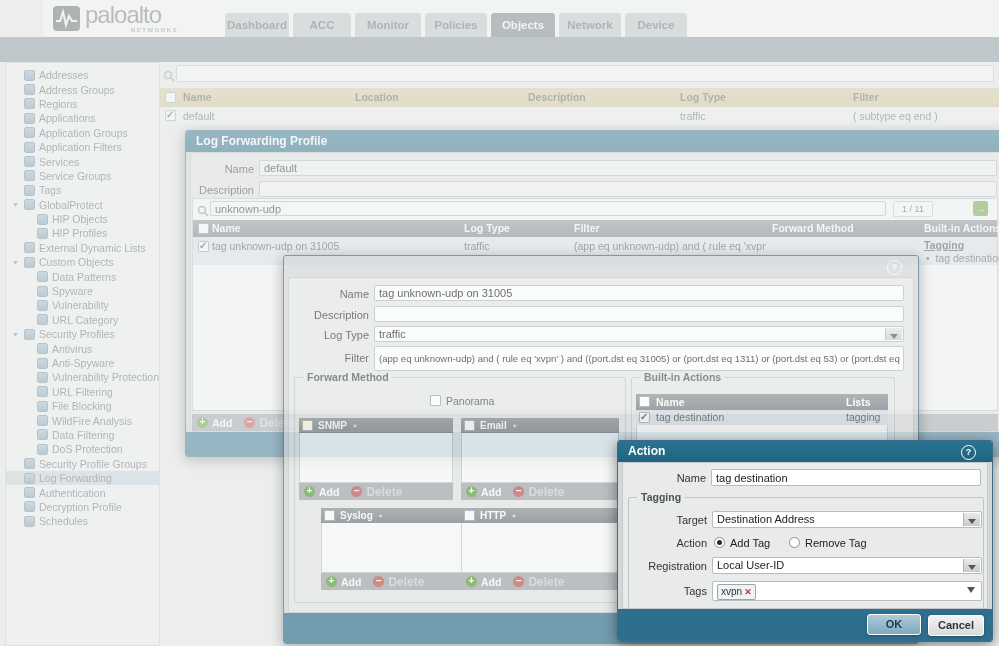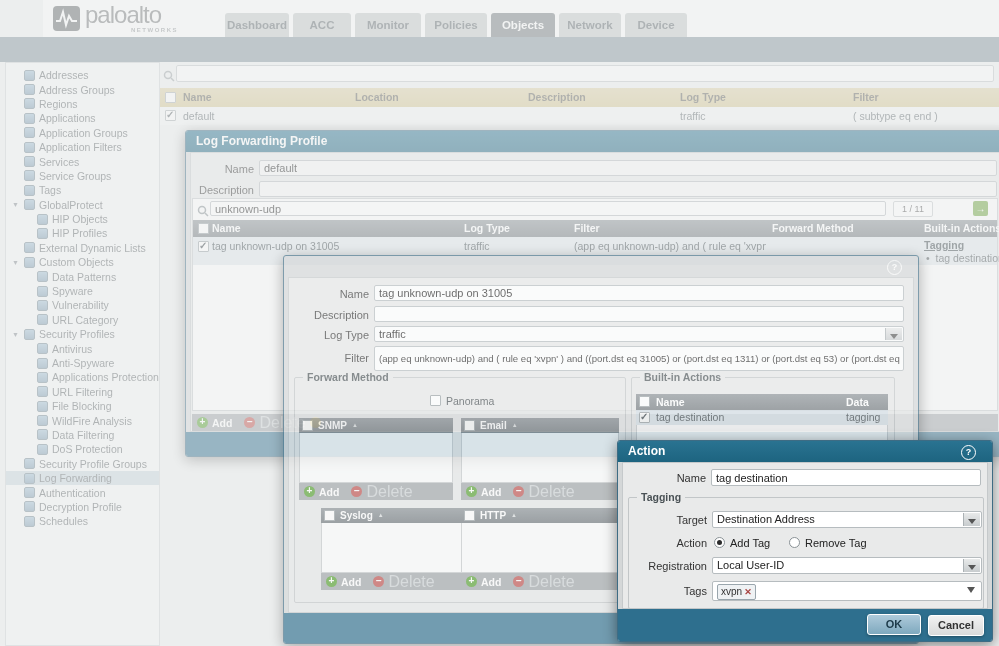--- a/index.html
+++ b/index.html
@@ -42,21 +42,21 @@
   .help{position:absolute;width:13px;height:13px;border:1px solid #FFF;border-radius:50%;color:#FFF;
         font-size:9px;font-weight:bold;text-align:center;line-height:13px;}
   .help::after{content:"?";}
   .ic-add{display:inline-block;width:11px;height:11px;border-radius:50%;background:#55A02F;color:#FFF;
           font-size:10px;line-height:10px;font-weight:bold;text-align:center;flex:none;}
   .ic-del{display:inline-block;width:11px;height:11px;border-radius:50%;background:#C0504D;color:#FFF;
           font-size:10px;line-height:9px;font-weight:bold;text-align:center;flex:none;}
   .ic-clone{display:inline-block;width:11px;height:11px;border-radius:50%;background:#D9B23C;flex:none;}
   .minibar{position:absolute;background:#A0A5A8;display:flex;align-items:center;gap:4px;padding:0 5px;box-sizing:border-box;}
   .minibar .t-add{font-size:10.5px;font-weight:bold;color:#FFF;margin-right:8px;}
-  .minibar .t-del{font-size:16px;font-weight:normal;color:#CDD2D4;}
+  .minibar .t-del{font-size:12px;font-weight:bold;color:#CDD2D4;}
   .gridhdr{background:linear-gradient(#8A9196,#6E757A);color:#FFF;font-weight:bold;}
   .sort::after{content:"▲";font-size:6px;color:#D8DCDD;margin-left:5px;vertical-align:2px;}
   
   .dlg{position:absolute;background:#D4D7D8;border:1px solid #3E6C84;border-radius:3px;box-shadow:0 3px 14px rgba(0,0,0,.45);}
   .dlg-title{position:absolute;left:0;top:0;right:0;height:21px;background:linear-gradient(#2A7391,#1D6480);
              color:#FFF;font-size:12px;font-weight:bold;line-height:21px;padding-left:10px;border-radius:2px 2px 0 0;box-sizing:border-box;}
   .dlg-body{position:absolute;background:#E7E8E8;border:1px solid #C5C9CB;box-sizing:border-box;}
   .dlg-foot{position:absolute;left:0;right:0;bottom:0;background:#2E6F8E;border-radius:0 0 2px 2px;}
   .fieldset{position:absolute;border:1px solid #C2C6C8;border-radius:2px;}
   .legend{position:absolute;top:-7px;left:8px;background:#E7E8E8;padding:0 4px;font-size:10.5px;font-weight:bold;color:#4A5256;}
@@ -184,21 +184,21 @@
       <div class="si d2">
           <span class="sic"></span>
           <span>Antivirus</span>
         </div>
       <div class="si d2">
           <span class="sic"></span>
           <span>Anti-Spyware</span>
         </div>
       <div class="si d2">
           <span class="sic"></span>
-          <span>Applications Protection</span>
+          <span>Vulnerability Protection</span>
         </div>
       <div class="si d2">
           <span class="sic"></span>
           <span>URL Filtering</span>
         </div>
       <div class="si d2">
           <span class="sic"></span>
           <span>File Blocking</span>
         </div>
       <div class="si d2">
@@ -379,21 +379,21 @@
             <span class="t-del">Delete</span>
         </div>
       </div>
     </div>
 
     <div class="fieldset" style="left:347px;top:121px;width:262px;height:224px;">
       <div class="legend">Built-in Actions</div>
       <div class="abs gridhdr" style="left:4px;top:16px;width:252px;height:16px;">
         <span class="cb" style="left:3px;top:2px;"></span>
         <span class="cell" style="left:20px;top:2px;">Name</span>
-        <span class="cell" style="left:210px;top:2px;">Data</span>
+        <span class="cell" style="left:210px;top:2px;">Lists</span>
       </div>
       <div class="abs" style="left:4px;top:32px;width:252px;height:15px;background:#D9E3EA;">
         <span class="cb on" style="left:3px;top:2px;"></span>
         <span class="cell" style="left:20px;top:1px;color:#3F4A4F;">tag destination</span>
         <span class="cell" style="left:210px;top:1px;color:#3F4A4F;">tagging</span>
       </div>
       <div class="abs" style="left:4px;top:47px;width:252px;height:170px;background:#FCFDFD;border:1px solid #C5C9CB;border-top:none;box-sizing:border-box;"></div>
     </div>
     <div class="dlg-foot" style="height:30px;"></div>
   </div>

